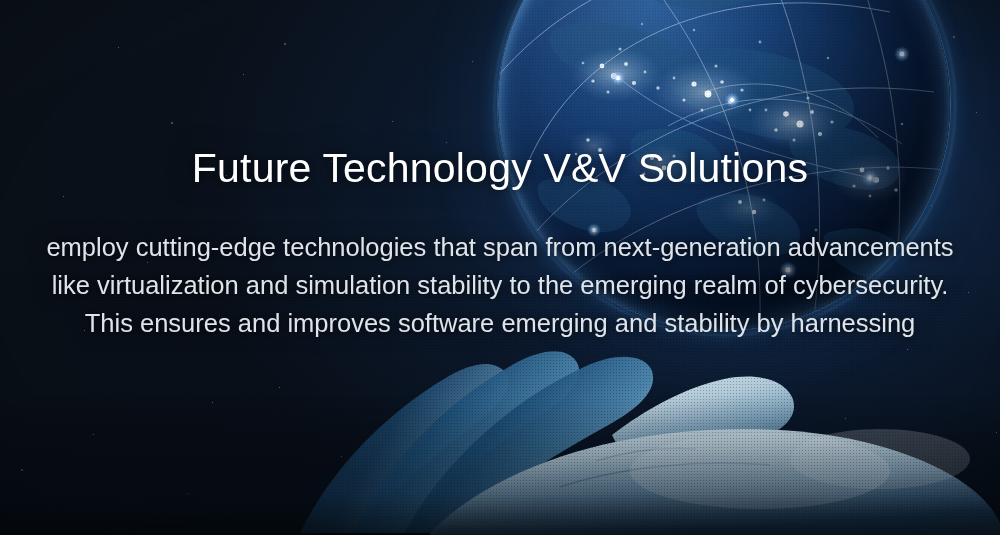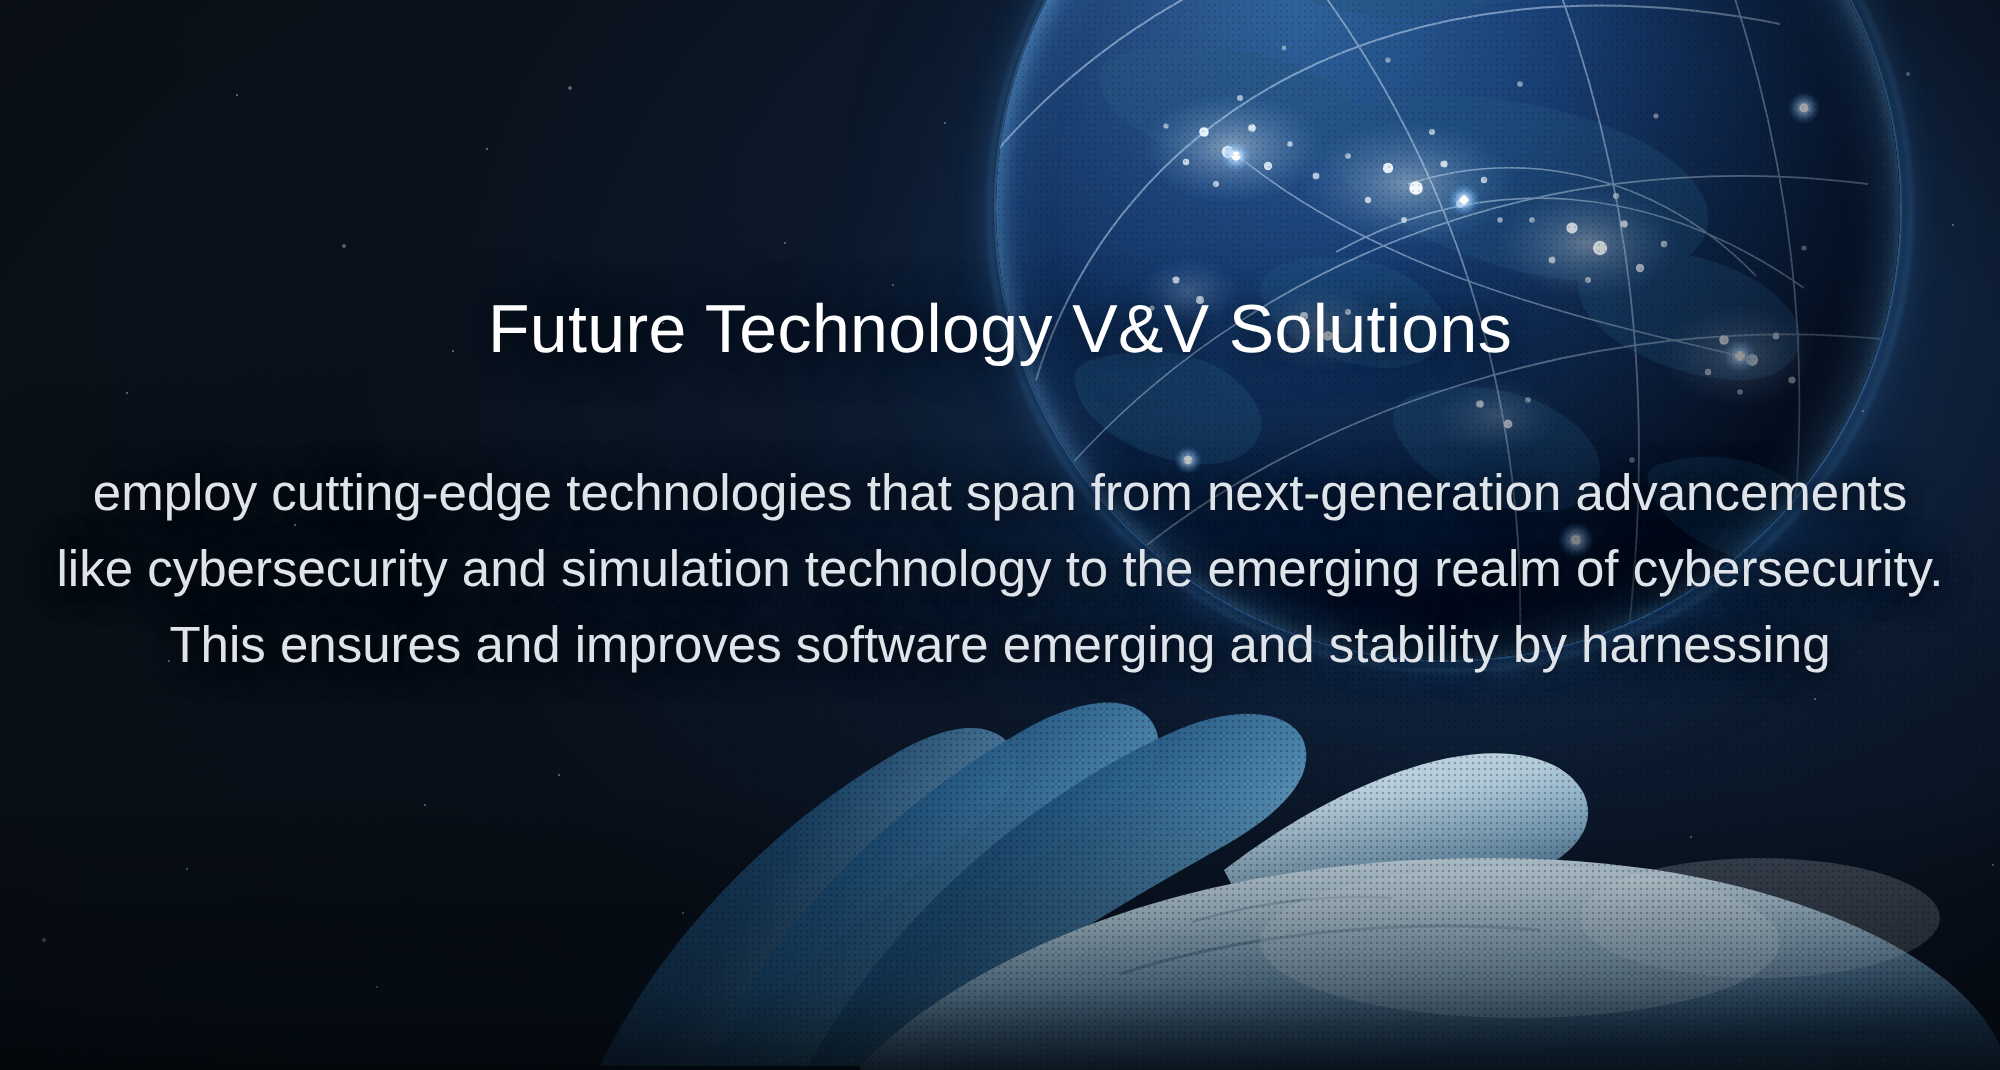--- a/index.html
+++ b/index.html
@@ -145,21 +145,21 @@
     position: absolute;
     left: 0; top: 0;
     width: 1000px; height: 535px;
     text-align: center;
   }
   .headline {
     position: absolute;
     left: 0; top: 146px;
     width: 1000px;
     margin: 0;
-    font-size: 34px;
+    font-size: 41px;
     font-weight: 400;
     letter-spacing: 0.2px;
     line-height: 1.12;
     color: #ffffff;
     text-shadow: 0 1px 10px rgba(0,0,0,0.55), 0 0 26px rgba(8,20,40,0.5);
   }
   .body-copy {
     position: absolute;
     left: 0; top: 228px;
     width: 1000px;
@@ -424,18 +424,18 @@
     <div class="hand-halftone"></div>
   </div>
 
   <div class="space-vignette"></div>
 
   <div class="content">
     <h1 class="headline">Future Technology V&amp;V Solutions</h1>
 
     <div class="body-copy">
       <p>employ cutting-edge technologies that span from next-generation advancements</p>
-      <p>like cybersecurity and simulation technology to the emerging realm of cybersecurity.</p>
+      <p>like virtualization and simulation stability to the emerging realm of cybersecurity.</p>
       <p>This ensures and improves software emerging and stability by harnessing</p>
     </div>
   </div>
 
 </div>
 
 </body></html>

